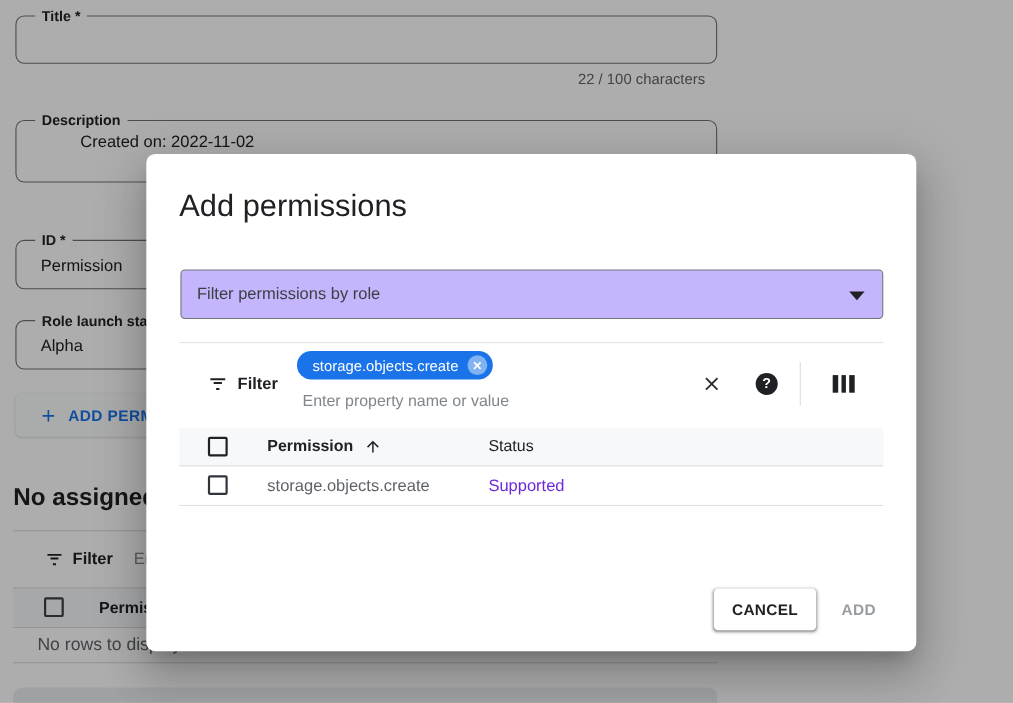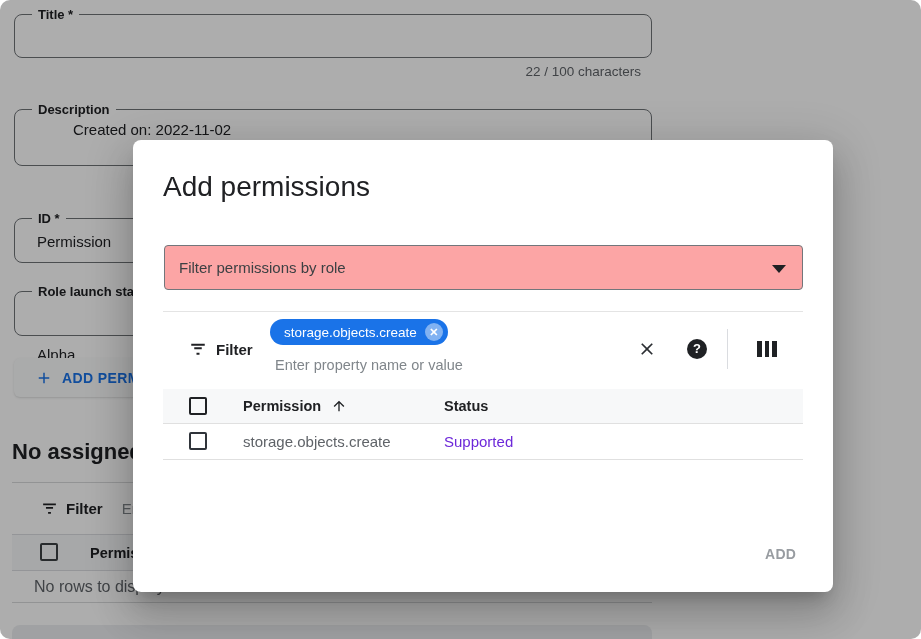--- a/index.html
+++ b/index.html
@@ -1,33 +1,33 @@
 <!DOCTYPE html>
 <html><head>
 <meta charset="utf-8">
 <style>
   html,body{margin:0;padding:0;}
   body{width:921px;height:639px;overflow:hidden;position:relative;background:#fff;
        font-family:"Liberation Sans",sans-serif;color:#202124;}
-  .screen{position:absolute;inset:0;width:921px;height:639px;overflow:hidden;border-radius:10px;}
+  .screen{position:absolute;inset:0;width:921px;height:639px;overflow:hidden;}
 
   
   .form-layer{position:absolute;inset:0;background:#fff;}
   .ofield{position:absolute;border:1px solid #6f7377;border-radius:8px;background:#fff;box-sizing:border-box;}
   .ofield-label{position:absolute;top:-8px;left:17px;background:#fff;padding:0 6px;
                 font-size:13px;font-weight:bold;color:#202124;line-height:15px;white-space:nowrap;}
   .ofield-value{position:absolute;left:22px;font-size:15px;color:#202124;white-space:nowrap;}
   #title-field{left:14px;top:14px;width:638px;height:44px;}
   #title-field .ofield-value{top:13px;}
   #desc-field{left:14px;top:109px;width:638px;height:57px;text-align:right;}
   #desc-field .ofield-value{top:11px;margin-left:36px;}
   #id-field{left:14px;top:218px;width:300px;height:45px;}
   #id-field .ofield-value{top:14px;}
   #stage-field{left:14px;top:291px;width:300px;height:45px;}
-  #stage-field .ofield-value{top:14px;margin-top:40px;}
+  #stage-field .ofield-value{top:14px;}
   .counter{position:absolute;top:64px;left:14px;width:627px;text-align:right;
            font-size:13.5px;color:#5f6368;}
   .add-perm-btn{position:absolute;left:14px;top:358px;width:235px;height:39px;background:#fbfcfd;
            border:none;border-radius:6px;display:flex;align-items:center;gap:9px;padding:0 0 0 21px;
            color:#1a73e8;font-size:14px;font-weight:bold;letter-spacing:.4px;box-sizing:border-box;
            font-family:"Liberation Sans",sans-serif;box-shadow:0 1px 2px rgba(60,64,67,.18);}
   .section-heading{position:absolute;left:12px;top:439px;font-size:22px;font-weight:bold;color:#202124;white-space:nowrap;}
   .divider{position:absolute;height:1px;background:#d7d9db;left:12px;width:640px;}
   #bg-div1{top:482px;} #bg-div2{top:602px;}
   .bg-filter-row{position:absolute;left:40px;top:498px;height:20px;display:flex;align-items:center;}
@@ -42,21 +42,21 @@
   .bottom-box{position:absolute;left:12px;top:625px;width:640px;height:20px;background:#eceef0;border-radius:8px 8px 0 0;}
 
   
   .scrim{position:absolute;inset:0;background:rgba(0,0,0,0.32);}
 
   
   .modal{position:absolute;left:133px;top:140px;width:700px;height:452px;background:#fff;border-radius:8px;
          box-shadow:0 11px 15px -7px rgba(0,0,0,.2),0 24px 38px 3px rgba(0,0,0,.14),0 9px 46px 8px rgba(0,0,0,.12);}
   .modal-title{position:absolute;left:30px;top:31px;font-size:28px;font-weight:normal;color:#202124;white-space:nowrap;}
   .role-filter{position:absolute;left:31px;top:105px;width:639px;height:45px;border:1px solid #72767b;
-               border-radius:4px;box-sizing:border-box;background:#fca5a5;cursor:pointer;}
+               border-radius:4px;box-sizing:border-box;background:#c4b5fd;cursor:pointer;}
   .role-filter-text{position:absolute;left:14px;top:13px;font-size:15px;color:#3c4043;}
   .dropdown-arrow{position:absolute;right:16px;top:19px;width:0;height:0;
                   border-left:7px solid transparent;border-right:7px solid transparent;border-top:8px solid #1f2124;}
   .toolbar-divider{position:absolute;left:30px;top:171px;width:640px;height:1px;background:#e4e4e4;}
   .funnel-icon{position:absolute;left:55px;top:200px;width:20px;height:18px;}
   .m-filter-label{position:absolute;left:83px;top:201px;font-size:15px;font-weight:bold;color:#202124;}
   .chip{position:absolute;left:137px;top:179px;height:26px;border-radius:13px;background:#1a73e8;
         display:inline-flex;align-items:center;padding:0 5px 0 14px;box-sizing:border-box;cursor:default;}
   .chip-label{color:#fff;font-size:13.5px;white-space:nowrap;}
   .chip-close{width:18px;height:18px;border-radius:50%;background:rgba(255,255,255,.45);margin-left:8px;
@@ -66,21 +66,21 @@
   .help-icon{position:absolute;left:554px;top:199px;width:20px;height:20px;border-radius:50%;background:#1f2124;
              color:#fff;font-size:13px;font-weight:bold;text-align:center;line-height:20px;cursor:pointer;}
   .toolbar-vdivider{position:absolute;left:594px;top:189px;width:1px;height:40px;background:#dadce0;}
   .columns-icon{position:absolute;left:624px;top:201px;display:flex;gap:3px;cursor:pointer;}
   .columns-icon span{display:block;width:4.5px;height:16px;background:#1f2124;}
   .m-thead{position:absolute;left:30px;top:249px;width:640px;height:35px;background:#f7f8f9;
            border-bottom:1px solid #e0e0e0;box-sizing:border-box;}
   .m-thead .checkbox{position:absolute;left:26px;top:8px;border-color:#1f2124;}
   .m-col-permission{position:absolute;left:80px;top:0;line-height:34px;font-size:14.5px;font-weight:bold;}
   .sort-arrow{position:absolute;left:168px;top:9px;}
-  .m-col-status{position:absolute;left:281px;top:0;line-height:34px;font-size:14.5px;font-weight:bold;}
+  .m-col-status{position:absolute;left:281px;top:0;line-height:34px;font-size:14.5px;font-weight:normal;}
   .m-row{position:absolute;left:30px;top:284px;width:640px;height:36px;border-bottom:1px solid #e0e0e0;box-sizing:border-box;}
   .m-row .checkbox{position:absolute;left:26px;top:8px;border-color:#30343a;}
   .m-cell-permission{position:absolute;left:80px;top:0;line-height:35px;font-size:15px;color:#5f6368;white-space:nowrap;}
   .m-cell-status{position:absolute;left:281px;top:0;line-height:35px;font-size:15px;color:#6d28d9;white-space:nowrap;}
   .cancel-btn{position:absolute;left:516px;top:395px;width:93px;height:38px;background:#fff;border:none;border-radius:4px;
               box-shadow:0 1px 2px 0 rgba(0,0,0,.30),0 1px 3px 1px rgba(0,0,0,.15);
               font-size:14px;font-weight:bold;color:#202124;letter-spacing:.3px;cursor:pointer;
               font-family:"Liberation Sans",sans-serif;}
   .add-btn{position:absolute;left:632px;top:395px;height:38px;background:none;border:none;padding:0;
            font-size:14px;font-weight:bold;color:#989ca1;letter-spacing:.3px;line-height:38px;cursor:default;
@@ -185,15 +185,16 @@
         </svg>
       <span class="m-col-status">Status</span>
     </div>
 
     <div class="m-row">
       <div class="checkbox"></div>
       <span class="m-cell-permission">storage.objects.create</span>
       <span class="m-cell-status">Supported</span>
     </div>
 
+    <button class="cancel-btn">CANCEL</button>
     <button class="add-btn">ADD</button>
   </div>
 </div>
 
 </body></html>

